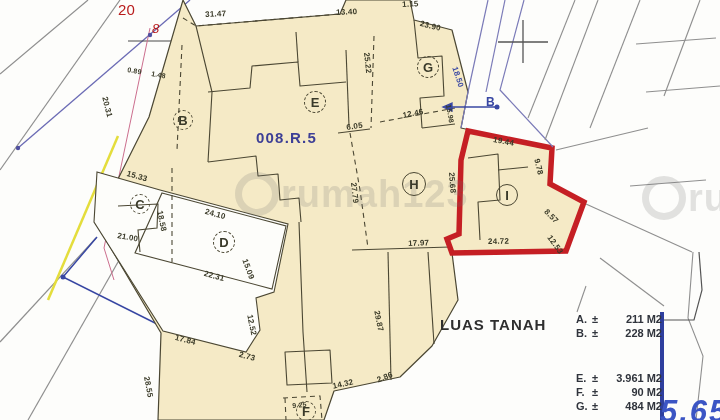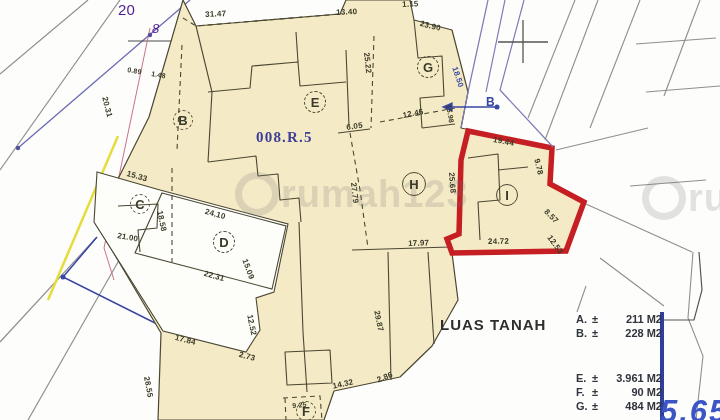--- a/index.html
+++ b/index.html
@@ -6,23 +6,23 @@
   .screen{
     position:relative;width:720px;height:420px;overflow:hidden;
     background:#fdfdfb;font-family:"Liberation Sans",sans-serif;
   }
   .screen svg{position:absolute;left:0;top:0;}
   
   .ml{
     position:absolute;color:#3a3a28;font-weight:600;line-height:1;
     transform-origin:0 0;white-space:nowrap;letter-spacing:.2px;
   }
-  .c-gray{color:#4c1d95;font-weight:400;}
+  .c-gray{color:#b91c1c;font-weight:400;}
   .c-blue{color:#3847a3;}
-  .c-purple{color:#3d3f96;letter-spacing:1.2px;font-weight:700;font-family:Liberation Serif, serif;}
+  .c-purple{color:#3d3f96;letter-spacing:1.2px;font-weight:700;}
   .it{font-style:italic;}
   .bd{font-weight:700;}
   
   .pletter{
     position:absolute;border:1.2px dashed #4b4733;border-radius:50%;
     display:flex;align-items:center;justify-content:center;
     color:#3a3a2a;font-weight:600;background:transparent;box-sizing:border-box;
   }
   .pletter.solid{border-style:solid;}
   

